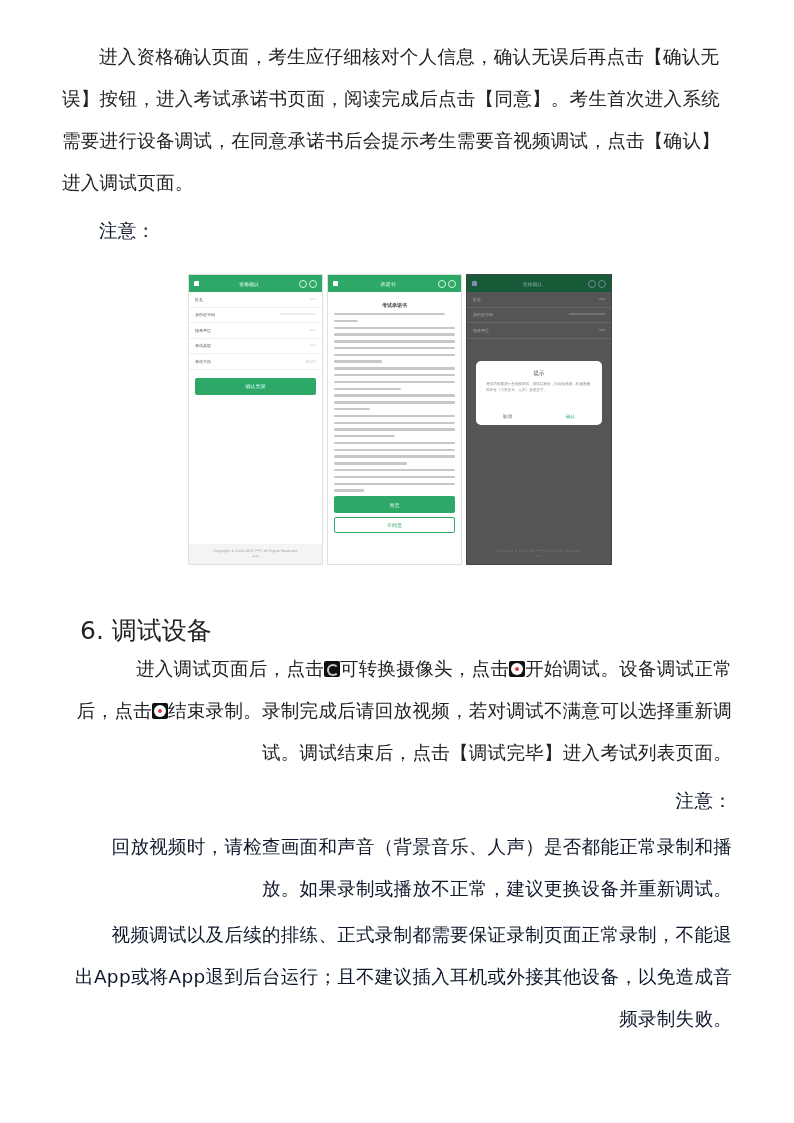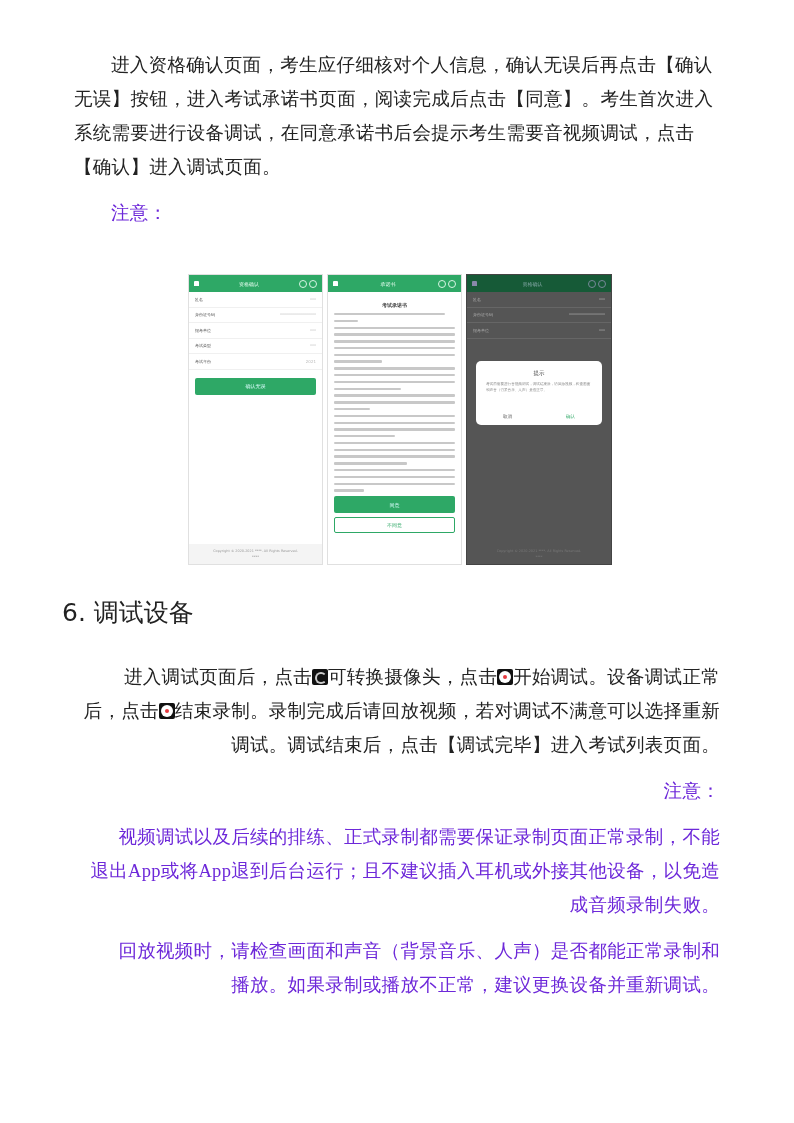--- a/index.html
+++ b/index.html
@@ -1,20 +1,20 @@
 <!DOCTYPE html>
 <html><head>
 <meta charset="utf-8">
 <style>
   html, body { margin: 0; padding: 0; background: #ffffff; }
   body { width: 794px; height: 1123px; position: relative; overflow: hidden;
          font-family: "DejaVu Sans", "Liberation Sans", sans-serif; color: #222; }
   .page { position: absolute; left: 62px; top: 36px; width: 670px; }
-  .para { font-size: 18.5px; line-height: 34px; margin: 12px; text-indent: 2em; letter-spacing: 0.3px; }
-  .red { color: #6d28d9; font-family: Liberation Serif, serif; }
+  .para { font-size: 18.5px; line-height: 42px; margin: 0; text-indent: 2em; letter-spacing: 0.3px; }
+  .red { color: #0f172a; }
   .note-label { margin-top: 6px; }
   .note-text { margin-top: 4px; }
   .shots { position: absolute; top: 274px; left: 188px; height: 290px; display: flex; gap: 4px; }
   .phone { width: 133px; height: 289px; background: #fff; border: 1px solid #e0e0e0; position: relative; overflow: hidden; font-size: 4px; color: #888; }
   .phone.dark { width: 144px; background: #555; border-color: #444; }
   .ph-header { height: 17px; background: #2ea866; display: flex; align-items: center; justify-content: space-between; padding: 0 5px; color: #e9fff2; font-size: 5px; }
   .dark .ph-header { background: #165a37; color: #8aa; }
   .ph-home { width: 5px; height: 5px; background: #fff; border-radius: 1px 1px 0 0; }
   .dark .ph-home { background: #88a; }
   .ph-caps { display: flex; gap: 2px; }
@@ -28,21 +28,21 @@
   .ph-footer { position: absolute; bottom: 0; left: 0; right: 0; height: 20px; background: #f4f4f4; text-align: center; font-size: 3.4px; line-height: 6px; padding-top: 4px; color: #999; box-sizing: border-box; }
   .dark .ph-footer { background: #555; color: #777; }
   .ph-doc-title { text-align: center; font-size: 5px; color: #444; font-weight: bold; margin: 10px 0 5px; }
   .ph-doc-body { padding: 0 6px; }
   .ph-line { height: 2.4px; background: #c8c8c8; margin-bottom: 4.4px; border-radius: 1px; }
   .ph-dialog { position: absolute; left: 9px; top: 86px; width: 126px; height: 64px; background: #fff; border-radius: 5px; }
   .ph-dialog-title { text-align: center; font-size: 5.5px; color: #333; margin-top: 9px; }
   .ph-dialog-text { padding: 4px 10px; color: #888; font-size: 3.6px; line-height: 6px; }
   .ph-dialog-actions { position: absolute; bottom: 6px; left: 0; right: 0; display: flex; justify-content: space-around; font-size: 4.5px; color: #555; }
   .ph-dialog-actions .ok { color: #2ea866; }
-  .heading { position: absolute; left: 62px; top: 596px; font-size: 25px; color: #222; margin: 0; font-weight: normal; }
+  .heading { position: absolute; left: 62px; top: 596px; font-size: 25px; color: #222; margin: 18px; font-weight: normal; }
   .sec2 { position: absolute; left: 62px; top: 648px; width: 670px; text-align: right; }
   .inl-icon { display: inline-block; width: 16px; height: 16px; vertical-align: -2px; border-radius: 2px; position: relative; }
   .icon-switch { background: #111; }
   .icon-switch::after { content: ""; position: absolute; left: 3px; top: 3px; width: 8px; height: 8px; border: 2px solid #ccc; border-radius: 50%; border-right-color: transparent; }
   .icon-rec { background: #111; }
   .icon-rec::before { content: ""; position: absolute; left: 2px; top: 2px; width: 12px; height: 12px; border-radius: 50%; background: #fff; }
   .icon-rec::after { content: ""; position: absolute; left: 6px; top: 6px; width: 4px; height: 4px; border-radius: 50%; background: #e6393f; }
 </style>
 </head>
 <body>
@@ -167,15 +167,15 @@
       <div>****</div>
     </div>
   </div>
 </div>
 
 <h2 class="heading">6. 调试设备</h2>
 
 <div class="sec2">
   <p class="para"><span>进入调试页面后，点击</span><span class="inl-icon icon-switch"></span><span>可转换摄像头，点击</span><span class="inl-icon icon-rec"></span><span>开始调试。设备调试正常后，点击</span><span class="inl-icon icon-rec"></span><span>结束录制。录制完成后请回放视频，若对调试不满意可以选择重新调试。调试结束后，点击【调试完毕】进入考试列表页面。</span></p>
   <p class="para red note-label">注意：</p>
+  <p class="para red note-text">回放视频时，请检查画面和声音（背景音乐、人声）是否都能正常录制和播放。如果录制或播放不正常，建议更换设备并重新调试。</p>
   <p class="para red note-text">视频调试以及后续的排练、正式录制都需要保证录制页面正常录制，不能退出App或将App退到后台运行；且不建议插入耳机或外接其他设备，以免造成音频录制失败。</p>
-  <p class="para red note-text">回放视频时，请检查画面和声音（背景音乐、人声）是否都能正常录制和播放。如果录制或播放不正常，建议更换设备并重新调试。</p>
 </div>
 
 </body></html>

